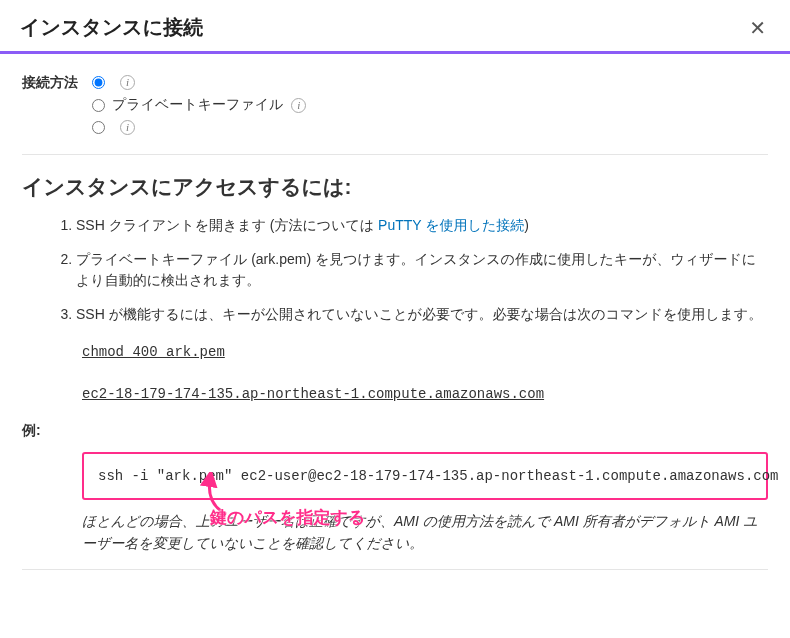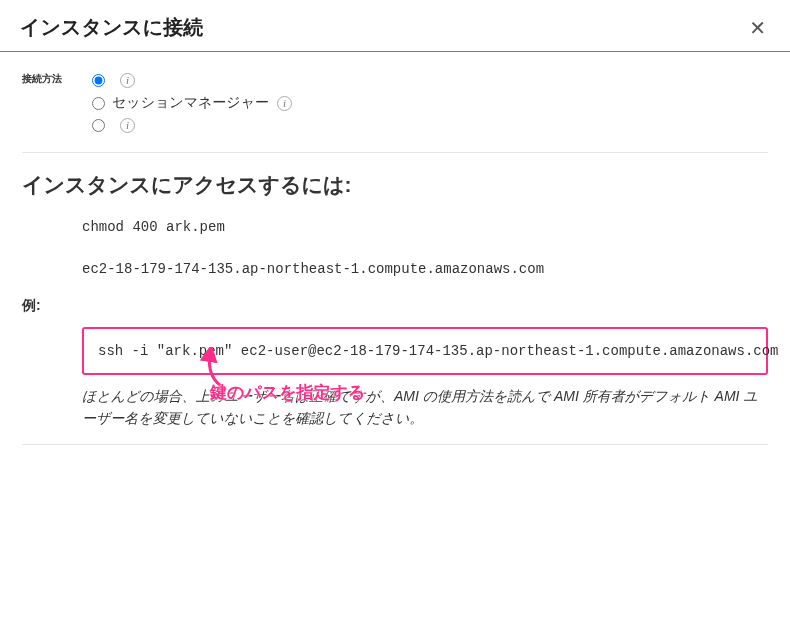--- a/index.html
+++ b/index.html
@@ -1,33 +1,33 @@
 <!DOCTYPE html>
 <html><head>
 <meta charset="utf-8">
 <style>
   * { box-sizing: border-box; margin: 0; padding: 0; }
   body { font-family: "Helvetica Neue", Arial, "Hiragino Kaku Gothic ProN", Meiryo, sans-serif; font-size: 14px; color: #333; background: #fff; width: 790px; }
   .dialog { width: 790px; }
-  .titlebar { display: flex; align-items: center; justify-content: space-between; padding: 14px 20px 10px; border-bottom: 1px solid #8b5cf6; }
+  .titlebar { display: flex; align-items: center; justify-content: space-between; padding: 14px 20px 10px; border-bottom: 3px solid #8b5cf6; }
   .titlebar h1 { font-size: 20px; font-weight: 700; color: #222; }
   .close-x { font-size: 20px; color: #555; cursor: pointer; line-height: 1; padding: 2px 4px; background: none; border: none; }
   .content { padding: 18px 22px 10px; }
   .row { display: flex; align-items: flex-start; margin-bottom: 16px; }
-  .lbl { font-weight: 700; font-size: 10px; min-width: 70px; padding-top: 2px; }
+  .lbl { font-weight: 700; font-size: 14px; min-width: 70px; padding-top: 2px; }
   .radios { flex: 1; }
   .radio-opt { display: flex; align-items: center; padding: 3px 0; }
   .radio-opt input[type=radio]{ margin-right: 7px; }
   .info-icon { display: inline-block; width: 15px; height: 15px; border: 1px solid #aaa; border-radius: 50%; color: #777; font-size: 11px; line-height: 13px; text-align: center; margin-left: 8px; font-family: Georgia, serif; font-style: italic; }
   hr.sep { border: none; border-top: 1px solid #e5e5e5; margin: 8px 0 18px; }
   .sect-title { font-weight: 700; font-size: 21px; margin-bottom: 14px; }
   ol { list-style: decimal; padding-left: 54px; }
   ol li { margin: 6px 0 12px; line-height: 1.55; }
   a.link { color: #0073bb; text-decoration: none; }
-  .code { font-family: Menlo, Consolas, "Courier New", monospace; font-size: 14px; color: #333; padding: 6px 0 6px 60px; margin: 10px 0 14px; }
+  .code { font-family: Menlo, Consolas, "Courier New", monospace; font-size: 14px; color: #333; padding: 6px 0 6px 60px; margin: 10px 0 14px; text-decoration: underline; }
   .example-label { font-weight: 700; margin: 6px 0 12px; }
   .example-box { border: 2px solid #ff2d8a; border-radius: 3px; padding: 14px 14px; margin: 0 0 10px 60px; position: relative; }
   .example-box .mono { font-family: Menlo, Consolas, "Courier New", monospace; font-size: 14px; color: #333; white-space: nowrap; }
   .note { margin: 10px 0 14px 60px; line-height: 1.6; font-style: italic; }
   .footer-note { margin: 2px 0 14px 0; line-height: 1.8; }
   
   .anno-wrap { position: relative; height: 0; }
   .anno-label { position: absolute; left: 188px; top: -4px; color: #ff2d8a; font-weight: 800; font-size: 17px; text-shadow: 0 0 2px #fff, 0 0 2px #fff; white-space: nowrap; }
   .anno-arrow { position: absolute; left: 174px; top: -38px; }
 </style>
@@ -45,34 +45,41 @@
 
     <div class="row">
       <div class="lbl">接続方法</div>
       <div class="radios">
         <label class="radio-opt">
           <input type="radio" name="cm" checked="" style="">
           <span class="info-icon">i</span>
         </label>
         <label class="radio-opt">
           <input type="radio" name="cm" style="">
-          <span>セッションマネージャー</span>
+          <span>プライベートキーファイル</span>
           <span class="info-icon">i</span>
         </label>
         <label class="radio-opt">
           <input type="radio" name="cm" style="">
           <span class="info-icon">i</span>
         </label>
       </div>
     </div>
 
     <hr class="sep">
 
     <div class="sect-title">インスタンスにアクセスするには:</div>
 
+    <ol>
+      <li>
+        <span>SSH クライアントを開きます (方法については </span><a href="#" class="link">PuTTY を使用した接続</a><span>)</span>
+      </li>
+      <li>プライベートキーファイル (ark.pem) を見つけます。インスタンスの作成に使用したキーが、ウィザードにより自動的に検出されます。</li>
+      <li>SSH が機能するには、キーが公開されていないことが必要です。必要な場合は次のコマンドを使用します。</li>
+    </ol>
     <div class="code">chmod 400 ark.pem</div>
     <div class="code">ec2-18-179-174-135.ap-northeast-1.compute.amazonaws.com</div>
 
     <div class="example-label">例:</div>
 
     <div class="example-box">
       <div class="mono">ssh -i "ark.pem" ec2-user@ec2-18-179-174-135.ap-northeast-1.compute.amazonaws.com</div>
     </div>
 
     <div class="anno-wrap">

